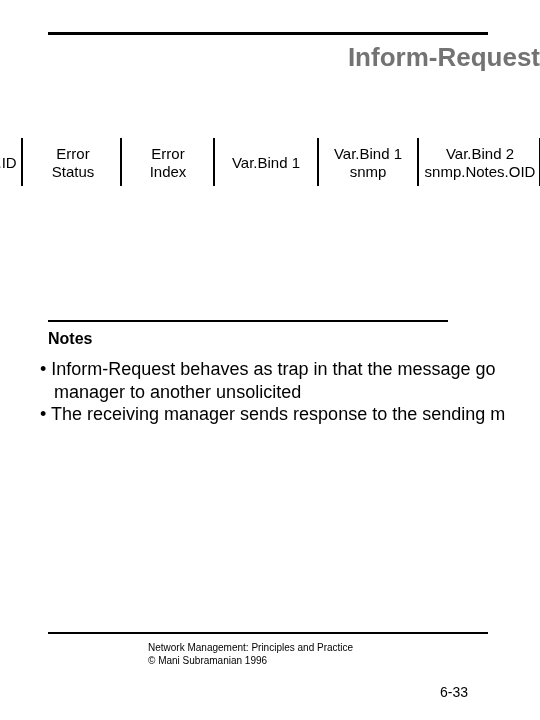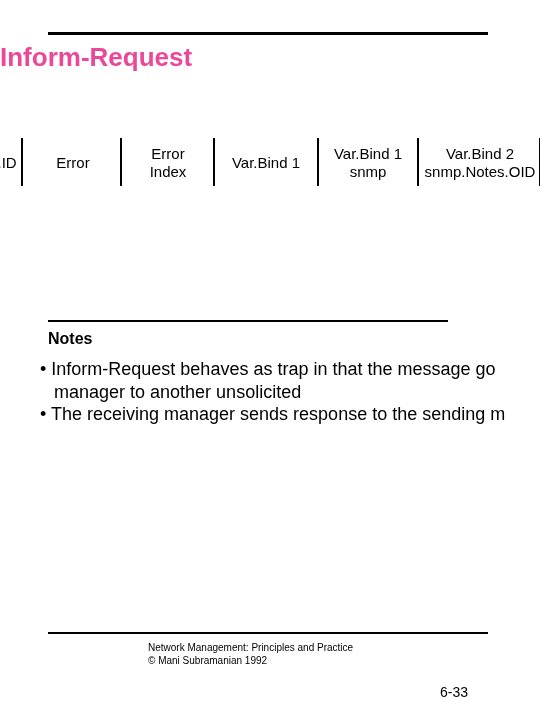--- a/index.html
+++ b/index.html
@@ -17,25 +17,25 @@
       left: 48px;
       width: 440px;
       height: 3px;
       background: #000;
     }
     .title {
       position: absolute;
       top: 42px;
       left: 0;
       width: 540px;
-      text-align: left;
+      text-align: right;
       font-size: 26px;
       font-weight: bold;
       font-family: Arial, Helvetica, sans-serif;
-      color: #ec4899;
+      color: #737373;
     }
     .pdu-row {
       position: absolute;
       top: 140px;
       left: 0;
       width: 540px;
       height: 50px;
     }
     .pdu-cell {
       position: absolute;
@@ -121,20 +121,21 @@
 <div class="title">Inform-Request</div>
 
 <div class="pdu-row">
   <div class="pdu-cell" style="left:-10px;width:30px;">
     <div>t.ID</div>
   </div>
   <div class="sep" style="left:21px;"></div>
 
   <div class="pdu-cell" style="left:28px;width:90px;">
     <div>Error</div>
+    <div>Status</div>
   </div>
   <div class="sep" style="left:120px;"></div>
 
   <div class="pdu-cell" style="left:124px;width:88px;">
     <div>Error</div>
     <div>Index</div>
   </div>
   <div class="sep" style="left:213px;"></div>
 
   <div class="pdu-cell" style="left:216px;width:100px;">
@@ -160,15 +161,15 @@
 
 <div class="notes-list">
   <div class="bullet-line">• Inform-Request  behaves as trap in that the message go</div>
   <div class="continuation">manager to another unsolicited</div>
   <div class="bullet-line">• The receiving manager sends response to the sending m</div>
 </div>
 
 <div class="bottom-rule"></div>
 <div class="footer-left">
   <div>Network Management: Principles and Practice</div>
-  <div>©  Mani Subramanian 1992</div>
+  <div>©  Mani Subramanian 1996</div>
 </div>
 <div class="footer-right">6-33</div>
 
 </body></html>

